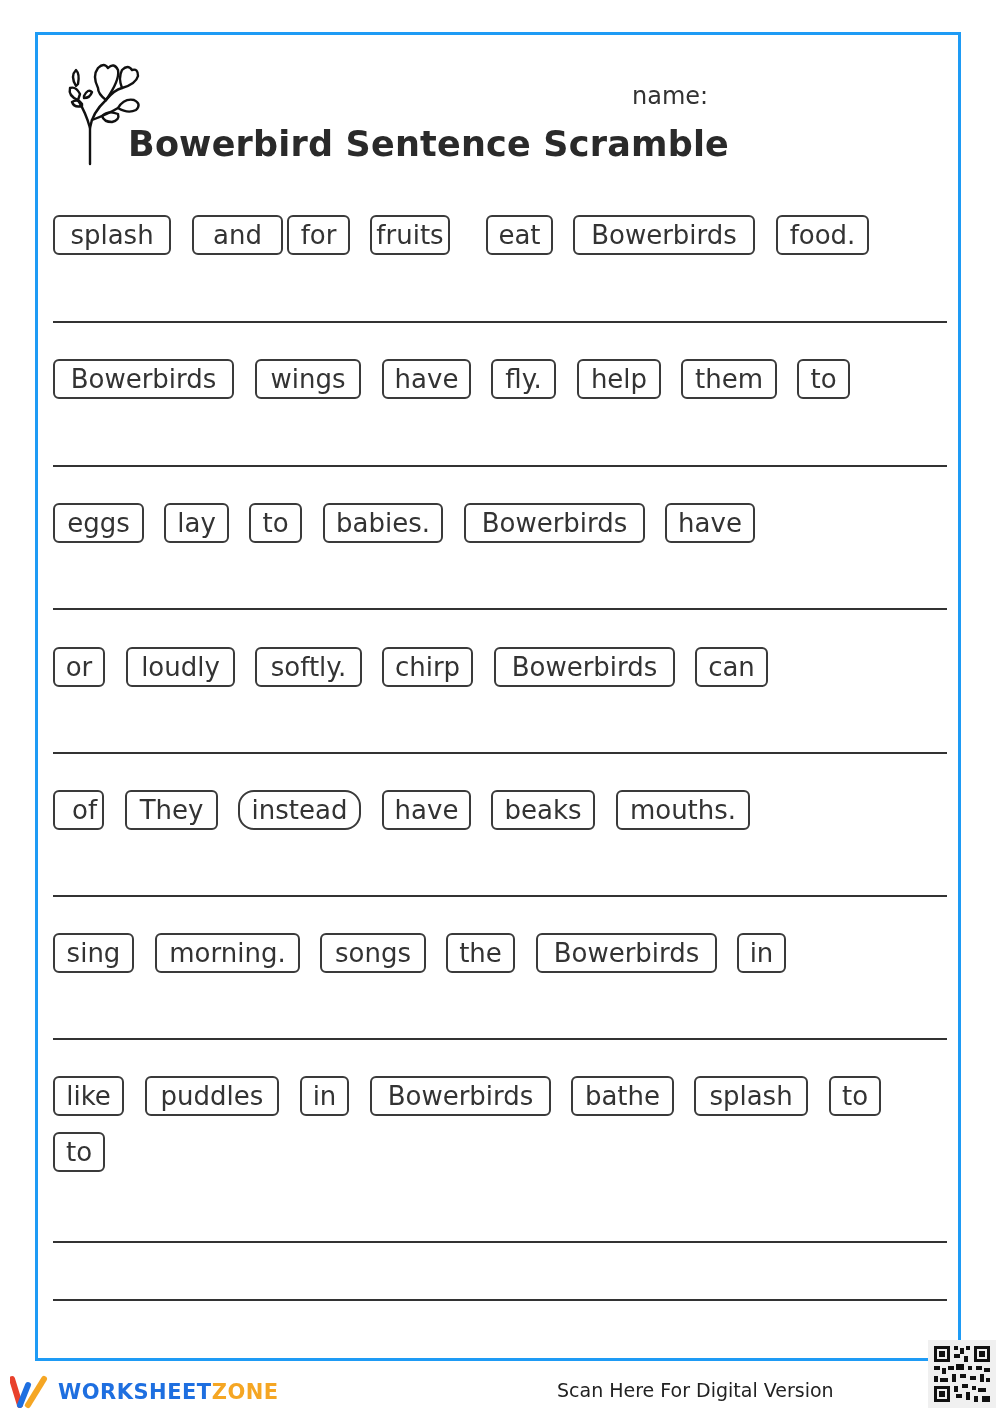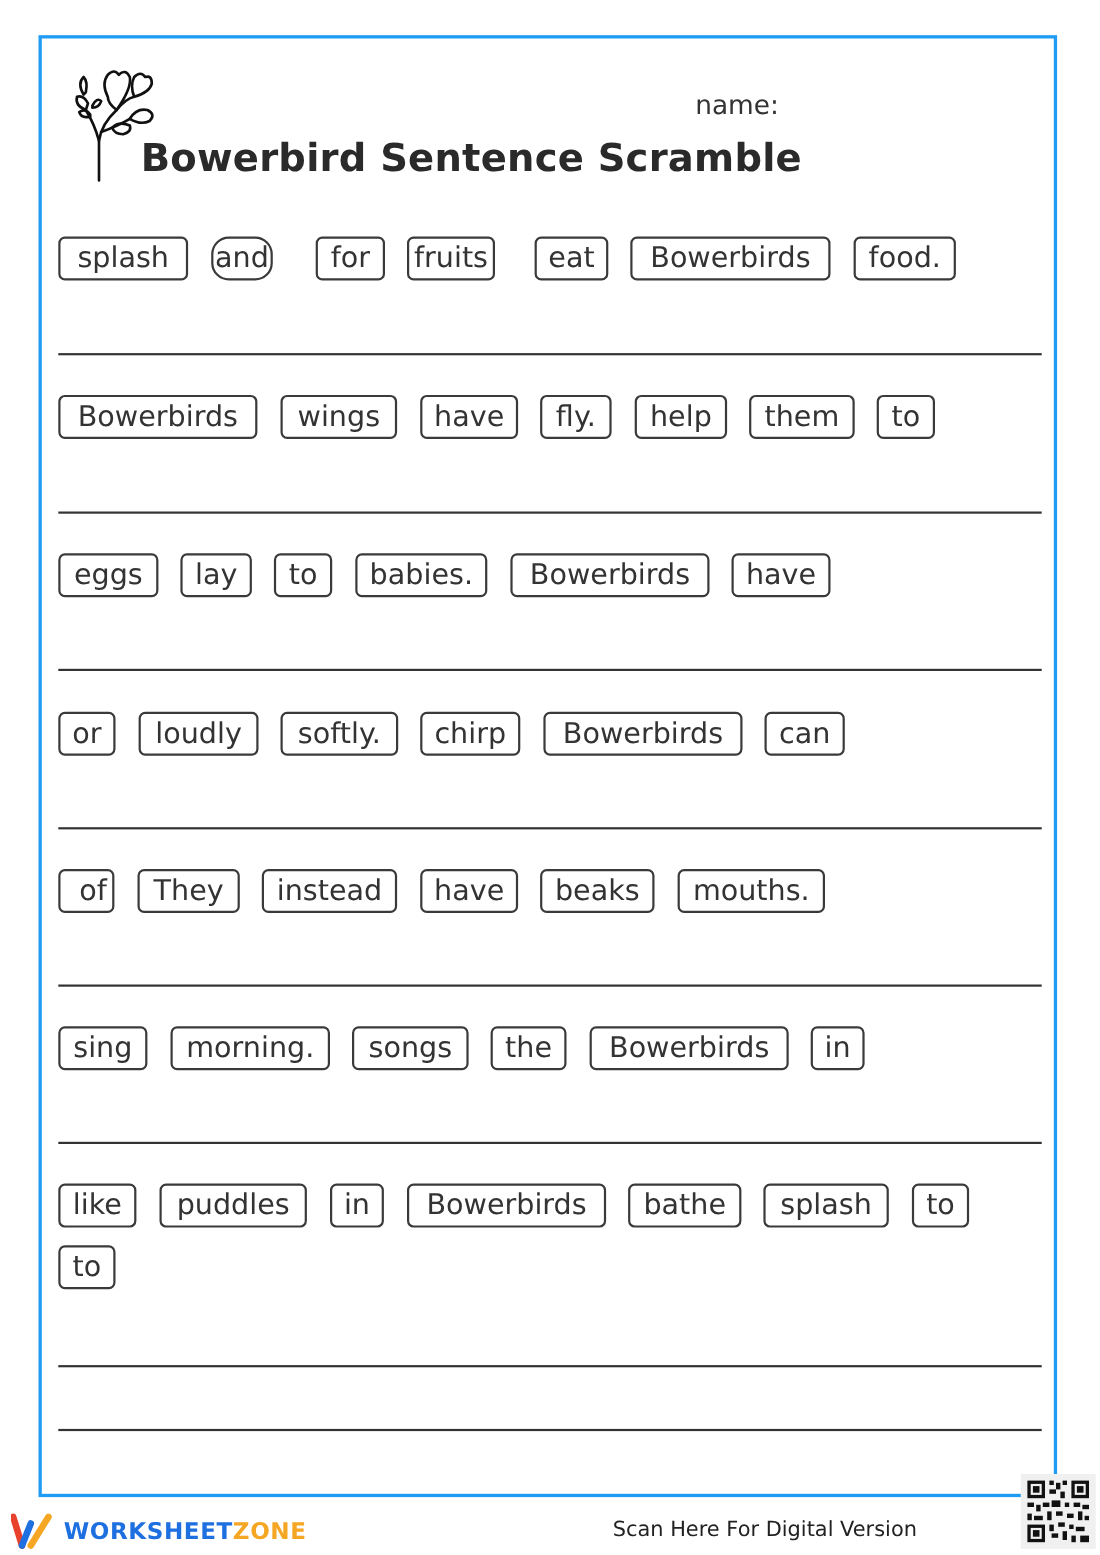--- a/index.html
+++ b/index.html
@@ -36,21 +36,21 @@
   <path d="M14 28 Q8 18 14 12 Q18 16 16 26Z"></path>
   <path d="M20 48 Q12 50 10 44 Q16 40 20 46Z"></path>
   <path d="M22 38 Q26 30 30 34 Q28 40 22 40Z"></path>
 </svg>
 
 <div class="name-label">name:</div>
 <div class="title">Bowerbird Sentence Scramble</div>
 
 <div class="row" style="top:215px;">
   <div class="tile" style="left:0; width:118px;">splash</div>
-  <div class="tile" style="left:139px; width:56px;border-radius:16px;">and</div>
+  <div class="tile" style="left:139px; width:91px;">and</div>
   <div class="tile" style="left:234px; width:63px;">for</div>
   <div class="tile" style="left:317px; width:80px;text-align:center;">fruits</div>
   <div class="tile" style="left:433px; width:67px;">eat</div>
   <div class="tile" style="left:520px; width:182px;">Bowerbirds</div>
   <div class="tile" style="left:723px; width:93px;">food.</div>
 </div>
 <div class="line" style="top:321px;"></div>
 
 <div class="row" style="top:359px;">
   <div class="tile" style="left:0; width:181px;">Bowerbirds</div>
@@ -79,21 +79,21 @@
   <div class="tile" style="left:202px; width:107px;">softly.</div>
   <div class="tile" style="left:329px; width:91px;">chirp</div>
   <div class="tile" style="left:441px; width:181px;">Bowerbirds</div>
   <div class="tile" style="left:642px; width:73px;">can</div>
 </div>
 <div class="line" style="top:752px;"></div>
 
 <div class="row" style="top:790px;">
   <div class="tile" style="left:0; width:51px;padding-left:12px;">of</div>
   <div class="tile" style="left:72px; width:93px;">They</div>
-  <div class="tile" style="left:185px; width:123px;">instead</div>
+  <div class="tile" style="left:185px; width:123px;border-radius:16px;">instead</div>
   <div class="tile" style="left:329px; width:89px;">have</div>
   <div class="tile" style="left:438px; width:104px;">beaks</div>
   <div class="tile" style="left:563px; width:134px;">mouths.</div>
 </div>
 <div class="line" style="top:895px;"></div>
 
 <div class="row" style="top:933px;">
   <div class="tile" style="left:0; width:81px;">sing</div>
   <div class="tile" style="left:102px; width:145px;">morning.</div>
   <div class="tile" style="left:267px; width:106px;">songs</div>

